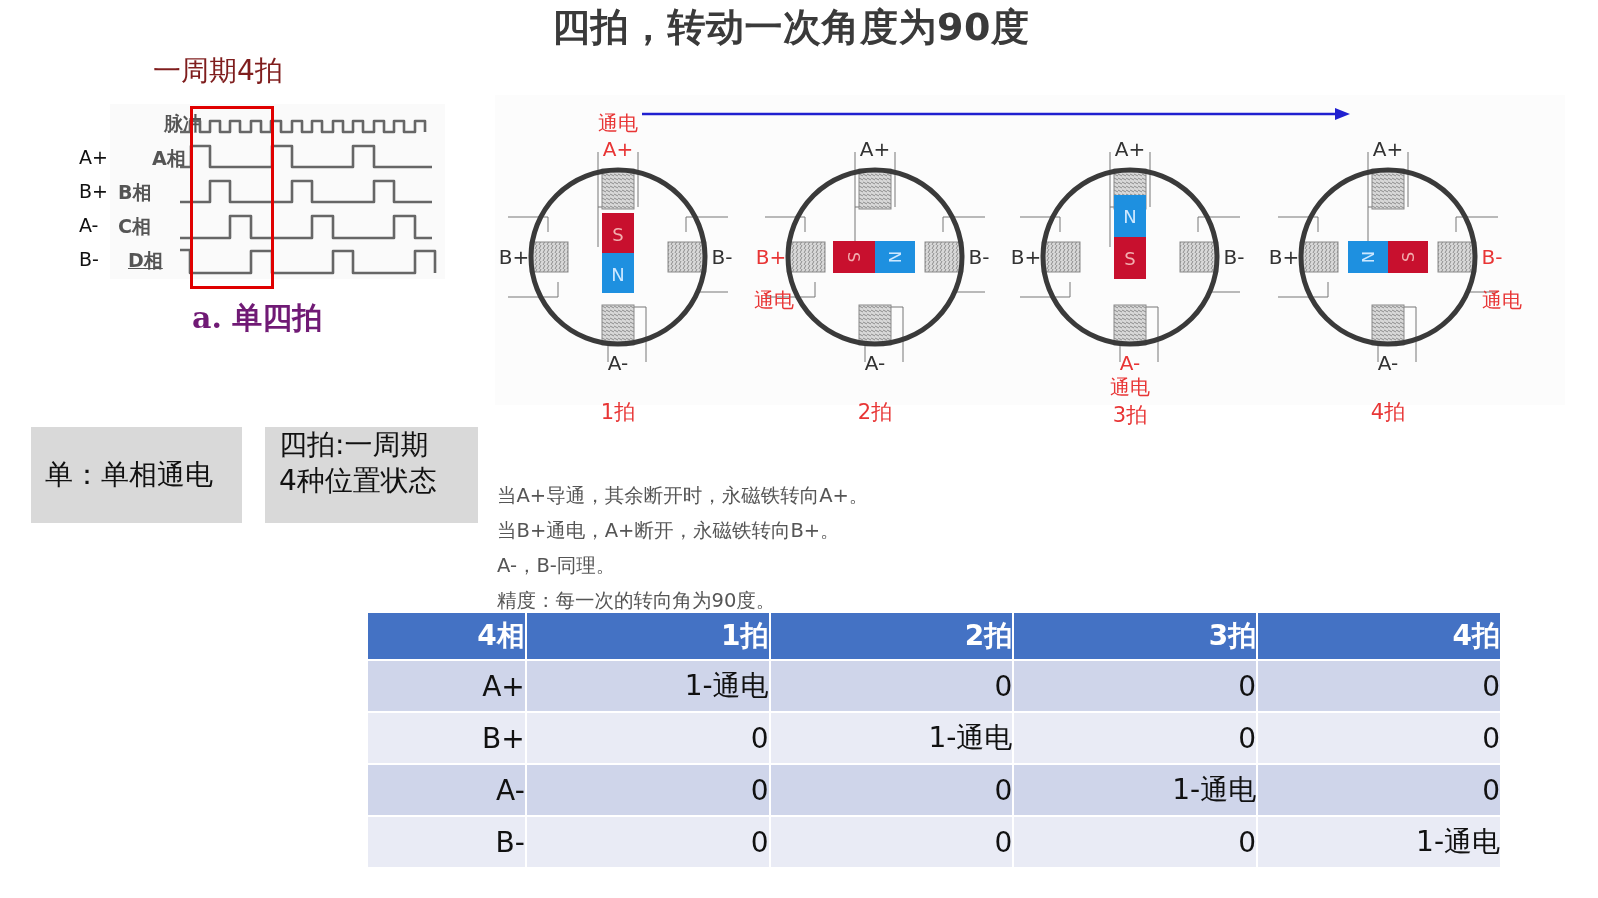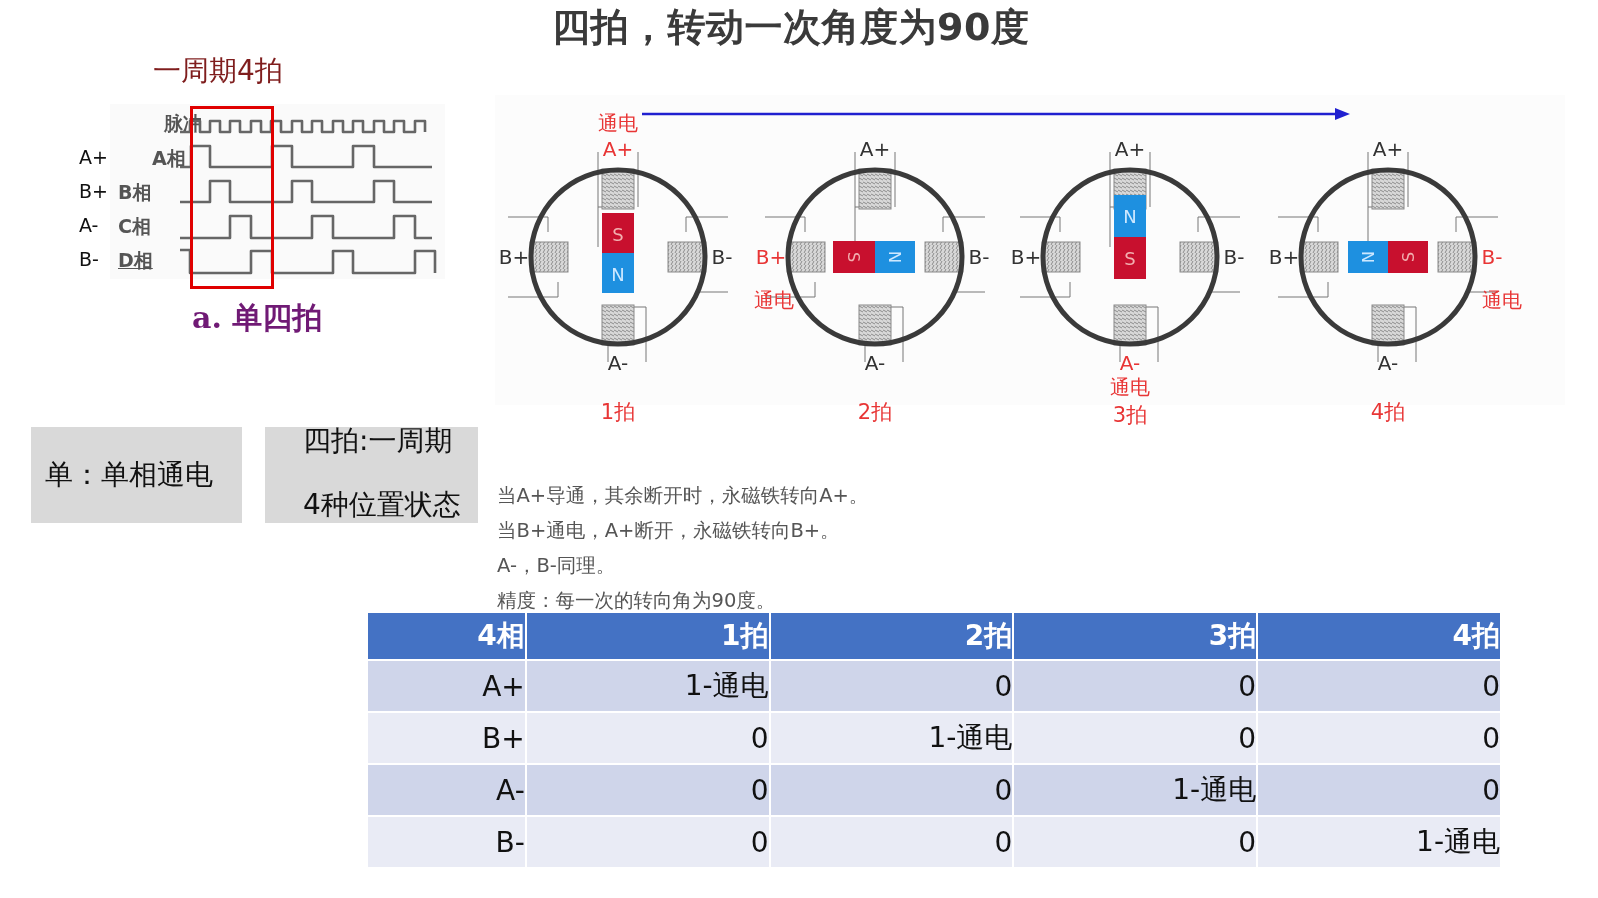--- a/index.html
+++ b/index.html
@@ -8,21 +8,21 @@
     .abs { position: absolute; }
     .title { left: 552px; top: 2px; font-size: 38px; font-weight: bold; color: #3a3a3a; letter-spacing: 0.5px; }
     .period-title { left: 153px; top: 52px; font-size: 28px; color: #7f1d1d; }
     .wave-panel { left: 110px; top: 104px; width: 335px; height: 175px; background: #fafafa; }
     .phase-label { font-size: 19px; color: #111; }
     .ch-label { font-size: 19px; color: #555; font-weight: bold; }
     .red-box { left: 190px; top: 106px; width: 84px; height: 183px; border: 3px solid #e00000; box-sizing: border-box; }
     .sub-caption { left: 192px; top: 298px; font-size: 30px; color: #701a75; font-weight: bold; font-family: "DejaVu Serif", serif; }
     .note-box { background: #d9d9d9; font-size: 28px; color: #111; box-sizing: border-box; display: flex; align-items: center; }
     .note1 { left: 31px; top: 427px; width: 211px; height: 96px; padding-left: 14px; }
-    .note2 { left: 265px; top: 427px; width: 213px; height: 96px; padding-left: 38px; line-height: 36px; flex-direction: column; align-items: flex-start; justify-content: flex-end; gap: 28px; }
+    .note2 { left: 265px; top: 427px; width: 213px; height: 96px; padding-left: 14px; line-height: 36px; flex-direction: column; align-items: flex-start; justify-content: flex-start; }
     .motor-panel { left: 495px; top: 95px; width: 1070px; height: 310px; background: #fcfcfc; }
     .desc { left: 497px; top: 478px; font-size: 19.5px; color: #555; line-height: 35px; }
     table.phase-table { position: absolute; left: 366px; top: 611px; border-collapse: collapse; width: 1136px; }
     table.phase-table th, table.phase-table td { border: 2px solid #ffffff; text-align: right; font-size: 28px; padding: 0; }
     table.phase-table th { background: #4472c4; color: #fff; font-weight: bold; height: 46px; }
     table.phase-table td { height: 50px; color: #111; }
     table.phase-table tr.odd td { background: #cfd5ea; }
     table.phase-table tr.even td { background: #e9ebf5; }
     svg text { font-family: "DejaVu Sans", "Liberation Sans", sans-serif; }
   </style>
@@ -35,21 +35,21 @@
 <div class="abs wave-panel"></div>
 
 <div class="abs ch-label" style="left:116px;top:111px;margin-left:48px;">脉冲</div>
 <div class="abs phase-label" style="left:79px;top:146px;">A+</div>
 <div class="abs ch-label" style="left:118px;top:146px;margin-left:34px;">A相</div>
 <div class="abs phase-label" style="left:79px;top:180px;">B+</div>
 <div class="abs ch-label" style="left:118px;top:180px;">B相</div>
 <div class="abs phase-label" style="left:79px;top:214px;">A-</div>
 <div class="abs ch-label" style="left:118px;top:214px;">C相</div>
 <div class="abs phase-label" style="left:79px;top:248px;">B-</div>
-<div class="abs ch-label" style="left:118px;top:248px;text-decoration:underline;">D相</div>
+<div class="abs ch-label" style="left:128px;top:248px;text-decoration:underline;">D相</div>
 
 <svg class="abs" style="left:0;top:0;" width="480" height="300">
   <g fill="none" stroke="#666" stroke-width="2.6" stroke-linejoin="round">
 
     <path d="M180,132 L190,132 L190,121 L200,121 L200,132 L210,132 L210,121 L220,121 L220,132 L230,132 L230,121 L240,121 L240,132 L251,132 L251,121 L261,121 L261,132 L271,132 L271,121 L281,121 L281,132 L292,132 L292,121 L302,121 L302,132 L312,132 L312,121 L322,121 L322,132 L333,132 L333,121 L343,121 L343,132 L353,132 L353,121 L363,121 L363,132 L374,132 L374,121 L384,121 L384,132 L394,132 L394,121 L404,121 L404,132 L415,132 L415,121 L425,121 L425,132"></path>
     <path d="M180,167 L191,167 L191,146 L210,146 L210,167 L272,167 L272,146 L292,146 L292,167 L353,167 L353,146 L374,146 L374,167 L432,167"></path>
     <path d="M180,202 L210,202 L210,181 L230,181 L230,202 L292,202 L292,181 L312,181 L312,202 L374,202 L374,181 L394,181 L394,202 L432,202"></path>
     <path d="M180,238 L230,238 L230,216 L251,216 L251,238 L312,238 L312,216 L333,216 L333,238 L394,238 L394,216 L415,216 L415,238 L432,238"></path>
     <path d="M180,250 L190,250 L190,273 L251,273 L251,251 L272,251 L272,273 L333,273 L333,251 L353,251 L353,273 L415,273 L415,251 L435,251 L435,273"></path>
   </g>

